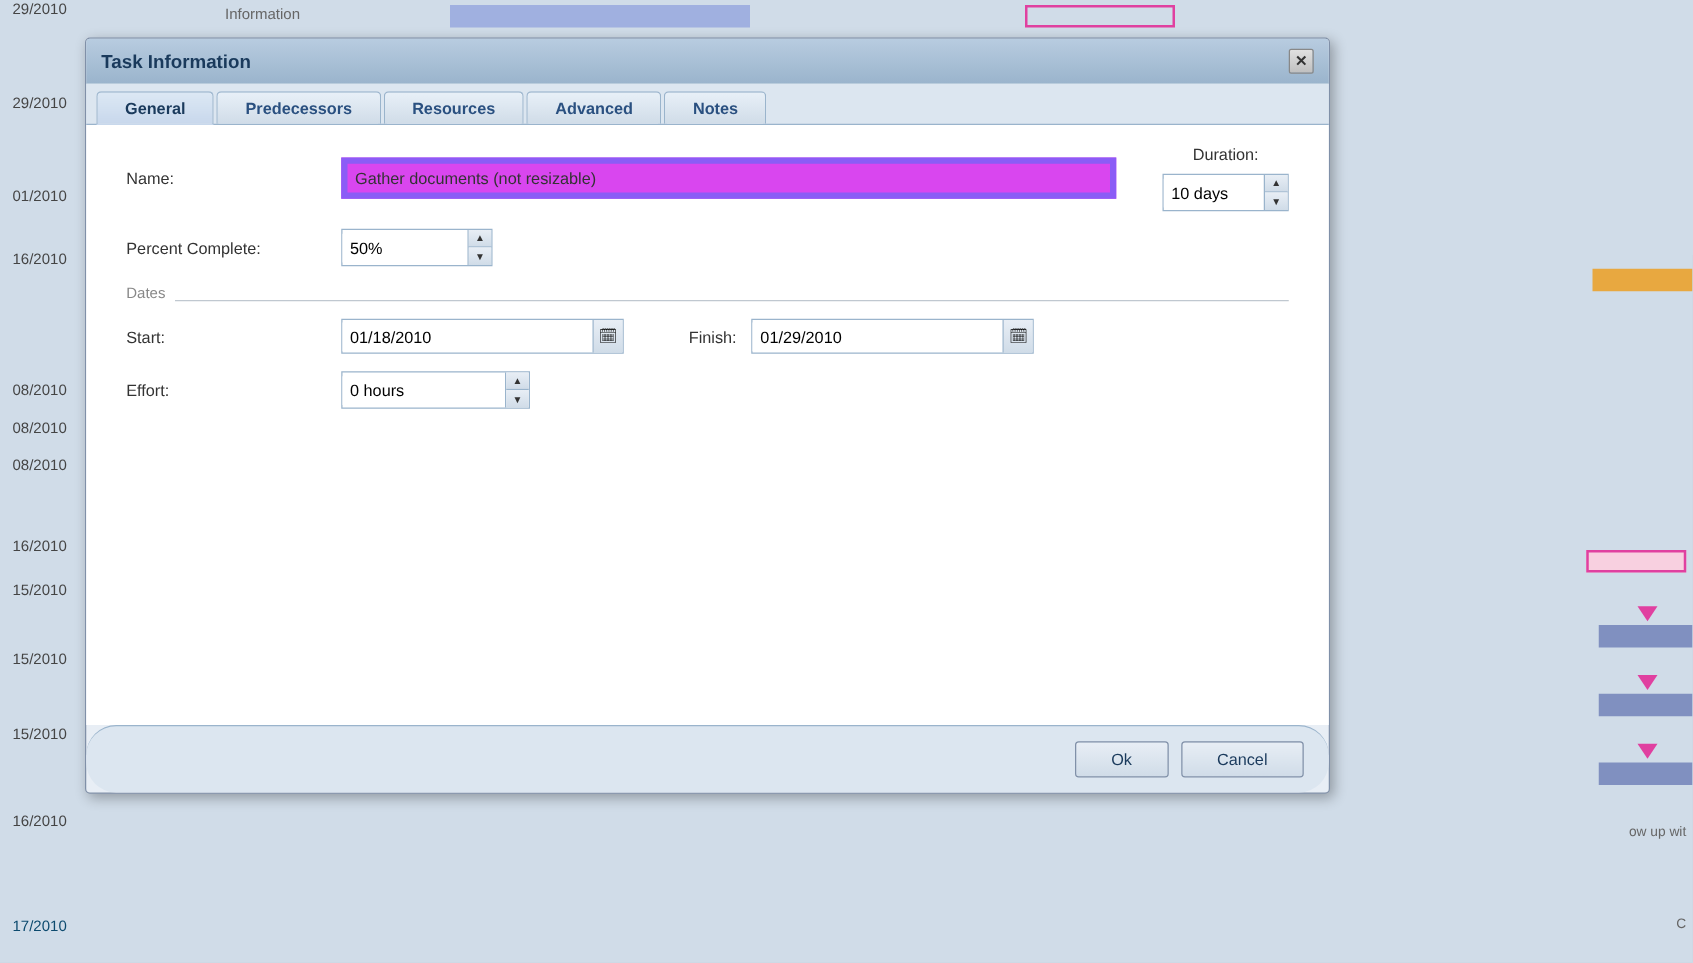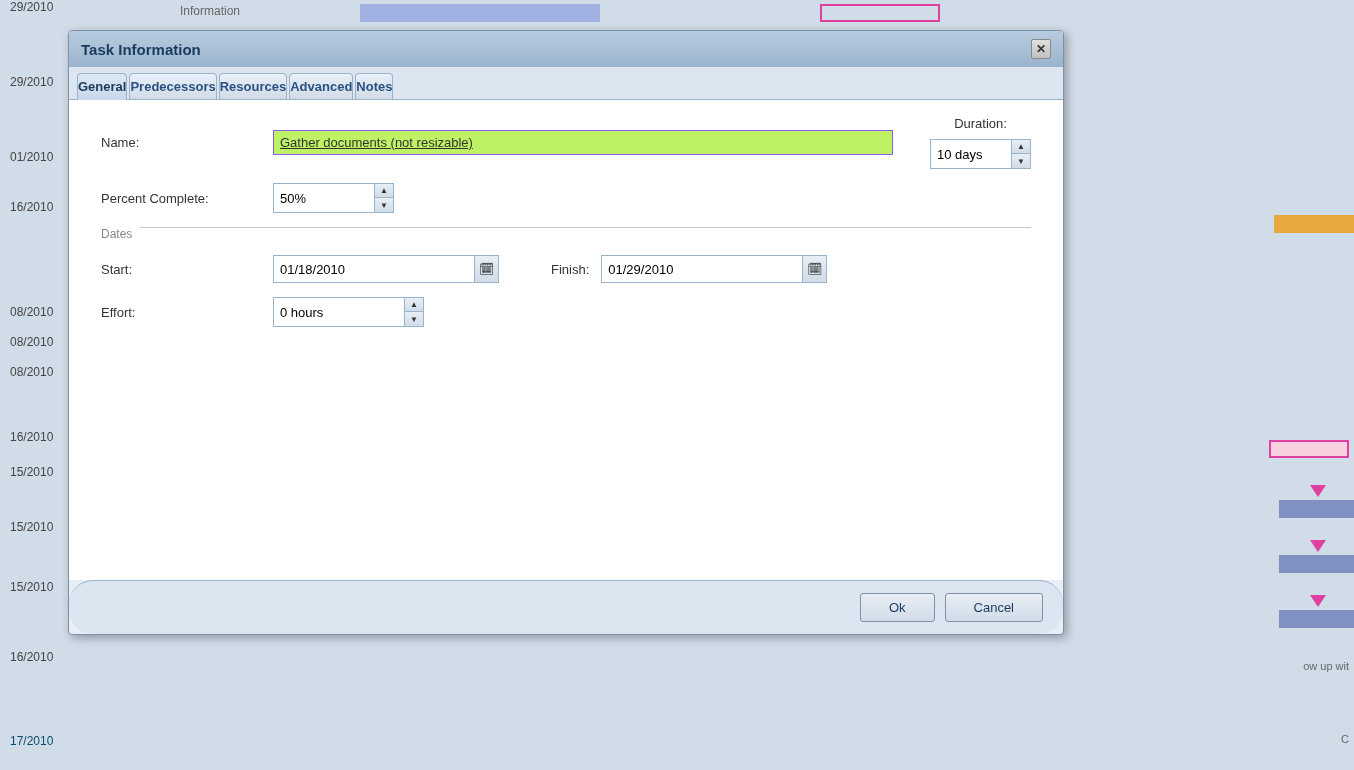--- a/index.html
+++ b/index.html
@@ -67,21 +67,21 @@
     
     .tabs {
       display: flex;
       padding: 6px 8px 0 8px;
       background: #dce6f0;
       border-bottom: 1px solid #9ab4cc;
       gap: 2px;
     }
 
     .tab {
-      padding: 5px 0;
+      padding: 5px 22px;
       border: 1px solid #9ab4cc;
       border-bottom: none;
       border-radius: 4px 4px 0 0;
       cursor: pointer;
       font-size: 13px;
       font-weight: bold;
       color: #2a5080;
       background: linear-gradient(to bottom, #e8f0f8, #d0dce8);
     }
 
@@ -107,26 +107,25 @@
       gap: 12px;
     }
 
     .form-label {
       color: #333;
       font-size: 13px;
       min-width: 160px;
     }
 
     .form-input {
-      border: 1px solid #8b5cf6;
+      border: 5px solid #8b5cf6;
       padding: 4px 6px;
       font-size: 13px;
-      background: #bef264;
+      background: #d946ef;
       color: #333;
-      text-decoration: underline;
     }
 
     .form-input-name {
       width: 620px;
     }
 
     .duration-group {
       display: flex;
       align-items: center;
       gap: 8px;
@@ -174,21 +173,21 @@
       border-bottom: 1px solid #9ab4cc;
     }
 
     .spin-down {
       border-bottom: none;
     }
 
     
     .section-divider {
       display: flex;
-      align-items: flex-start;
+      align-items: flex-end;
       margin: 10px 0 14px 0;
       gap: 8px;
     }
 
     .section-label {
       color: #888;
       font-size: 12px;
       white-space: nowrap;
     }
 

